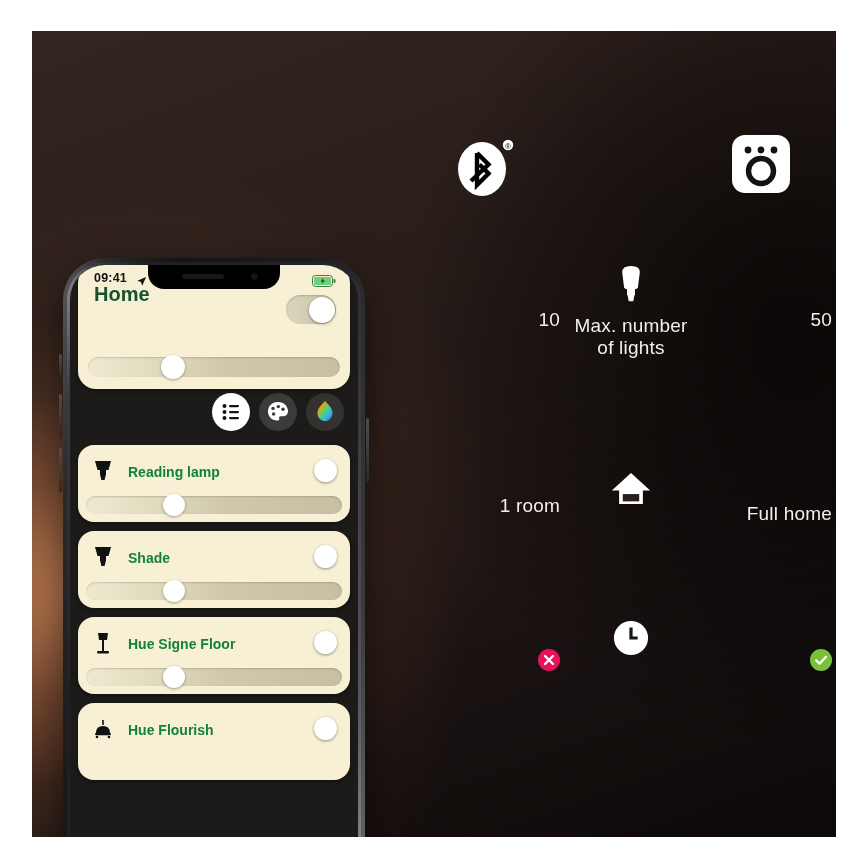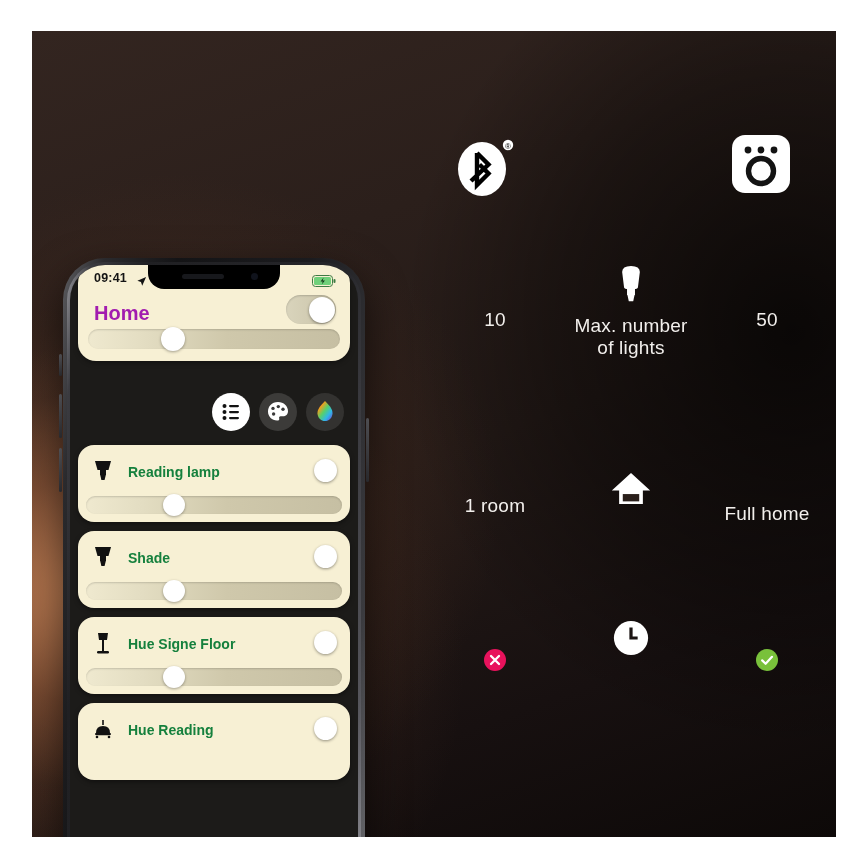--- a/index.html
+++ b/index.html
@@ -25,21 +25,21 @@
 
   
   .compare{position:absolute;left:394px;top:0;width:410px;height:806px;z-index:6;}
 
   .logo-row{position:absolute;top:98px;left:0;width:410px;height:80px;}
   .logo-bt{position:absolute;left:32px;top:0;width:56px;height:70px;}
   .logo-bridge{position:absolute;left:304px;top:4px;width:62px;height:62px;}
 
   .crow{position:absolute;left:0;width:410px;}
   .crow .side{
-    position:absolute;top:0;width:130px;text-align:center;
+    position:absolute;top:0;width:130px;text-align:right;
     color:#f2efec;font-size:19px;letter-spacing:.2px;font-family:"Liberation Sans",sans-serif;
   }
   .crow .side.left{left:4px;}
   .crow .side.right{right:4px;}
   .crow .mid{
     position:absolute;left:105px;top:0;width:200px;text-align:center;
   }
   .crow .mid .icon{display:block;margin:0 auto;}
   .crow .mid .cap{
     display:block;color:#f2efec;font-size:19px;line-height:22px;margin-top:4px;letter-spacing:.2px;text-align:center;
@@ -77,33 +77,33 @@
   .notch .cam{position:absolute;right:22px;top:8px;width:7px;height:7px;border-radius:50%;background:#10131c;}
 
   .btn-side{position:absolute;border-radius:2px;background:linear-gradient(180deg,#6e6e74,#3a3a3f);}
   .btn-sil{left:-4px;top:96px;width:3px;height:22px;}
   .btn-up{left:-4px;top:136px;width:3px;height:44px;}
   .btn-dn{left:-4px;top:190px;width:3px;height:44px;}
   .btn-pw{right:-4px;top:160px;width:3px;height:64px;}
 
   
   .hdr-card{
-    position:absolute;left:8px;top:0;right:8px;height:96px;border-radius:18px;
+    position:absolute;left:8px;top:0;right:8px;height:124px;border-radius:18px;
     background:#f7f0d4;z-index:15;box-shadow:0 2px 5px rgba(0,0,0,.35);
   }
   .statusbar{position:absolute;left:16px;top:6px;right:14px;height:18px;}
   .sb-time{
     position:absolute;left:0;top:0;color:#141414;font-size:12.5px;font-weight:bold;
     font-family:"Liberation Sans",sans-serif;letter-spacing:.2px;
   }
   .sb-loc{position:absolute;left:42px;top:2px;}
   .sb-batt{position:absolute;right:0;top:2px;width:24px;height:12px;}
 
   .hdr-title{
-    position:absolute;left:16px;top:37px;color:#a21caf;font-size:20px;font-weight:bold;
+    position:absolute;left:16px;top:18px;color:#14532d;font-size:20px;font-weight:bold;
     font-family:"Liberation Sans",sans-serif;
   }
   .hdr-toggle{position:absolute;right:14px;top:30px;}
   .toggle{
     width:50px;height:29px;border-radius:15px;position:relative;
     background:linear-gradient(90deg,#d9d4bc 0%,#c9c3a8 100%);
     box-shadow:inset 0 1px 2px rgba(0,0,0,.18);
   }
   .toggle .knob{
     position:absolute;right:1.5px;top:1.5px;width:26px;height:26px;border-radius:50%;
@@ -368,21 +368,21 @@
               <div class="dev">
                 <span class="ico">
                   <svg viewBox="0 0 22 26" width="22" height="26">
                     <rect x="10.2" y="3" width="1.6" height="5" fill="#111"></rect>
                     <path d="M4 16 Q4 9 11 9 Q18 9 18 16 Z" fill="#111"></path>
                     <rect x="3" y="16" width="16" height="2.2" rx="1.1" fill="#111"></rect>
                     <circle cx="5" cy="20" r="1.3" fill="#111"></circle>
                     <circle cx="17" cy="20" r="1.3" fill="#111"></circle>
                   </svg>
                 </span>
-                <span class="nm">Hue Reading</span>
+                <span class="nm">Hue Flourish</span>
                 <span class="tg">
                   <span class="toggle"><span class="knob"></span></span>
                 </span>
 
               </div>
 
             </div>
           </div>
         </div>
       </div>

